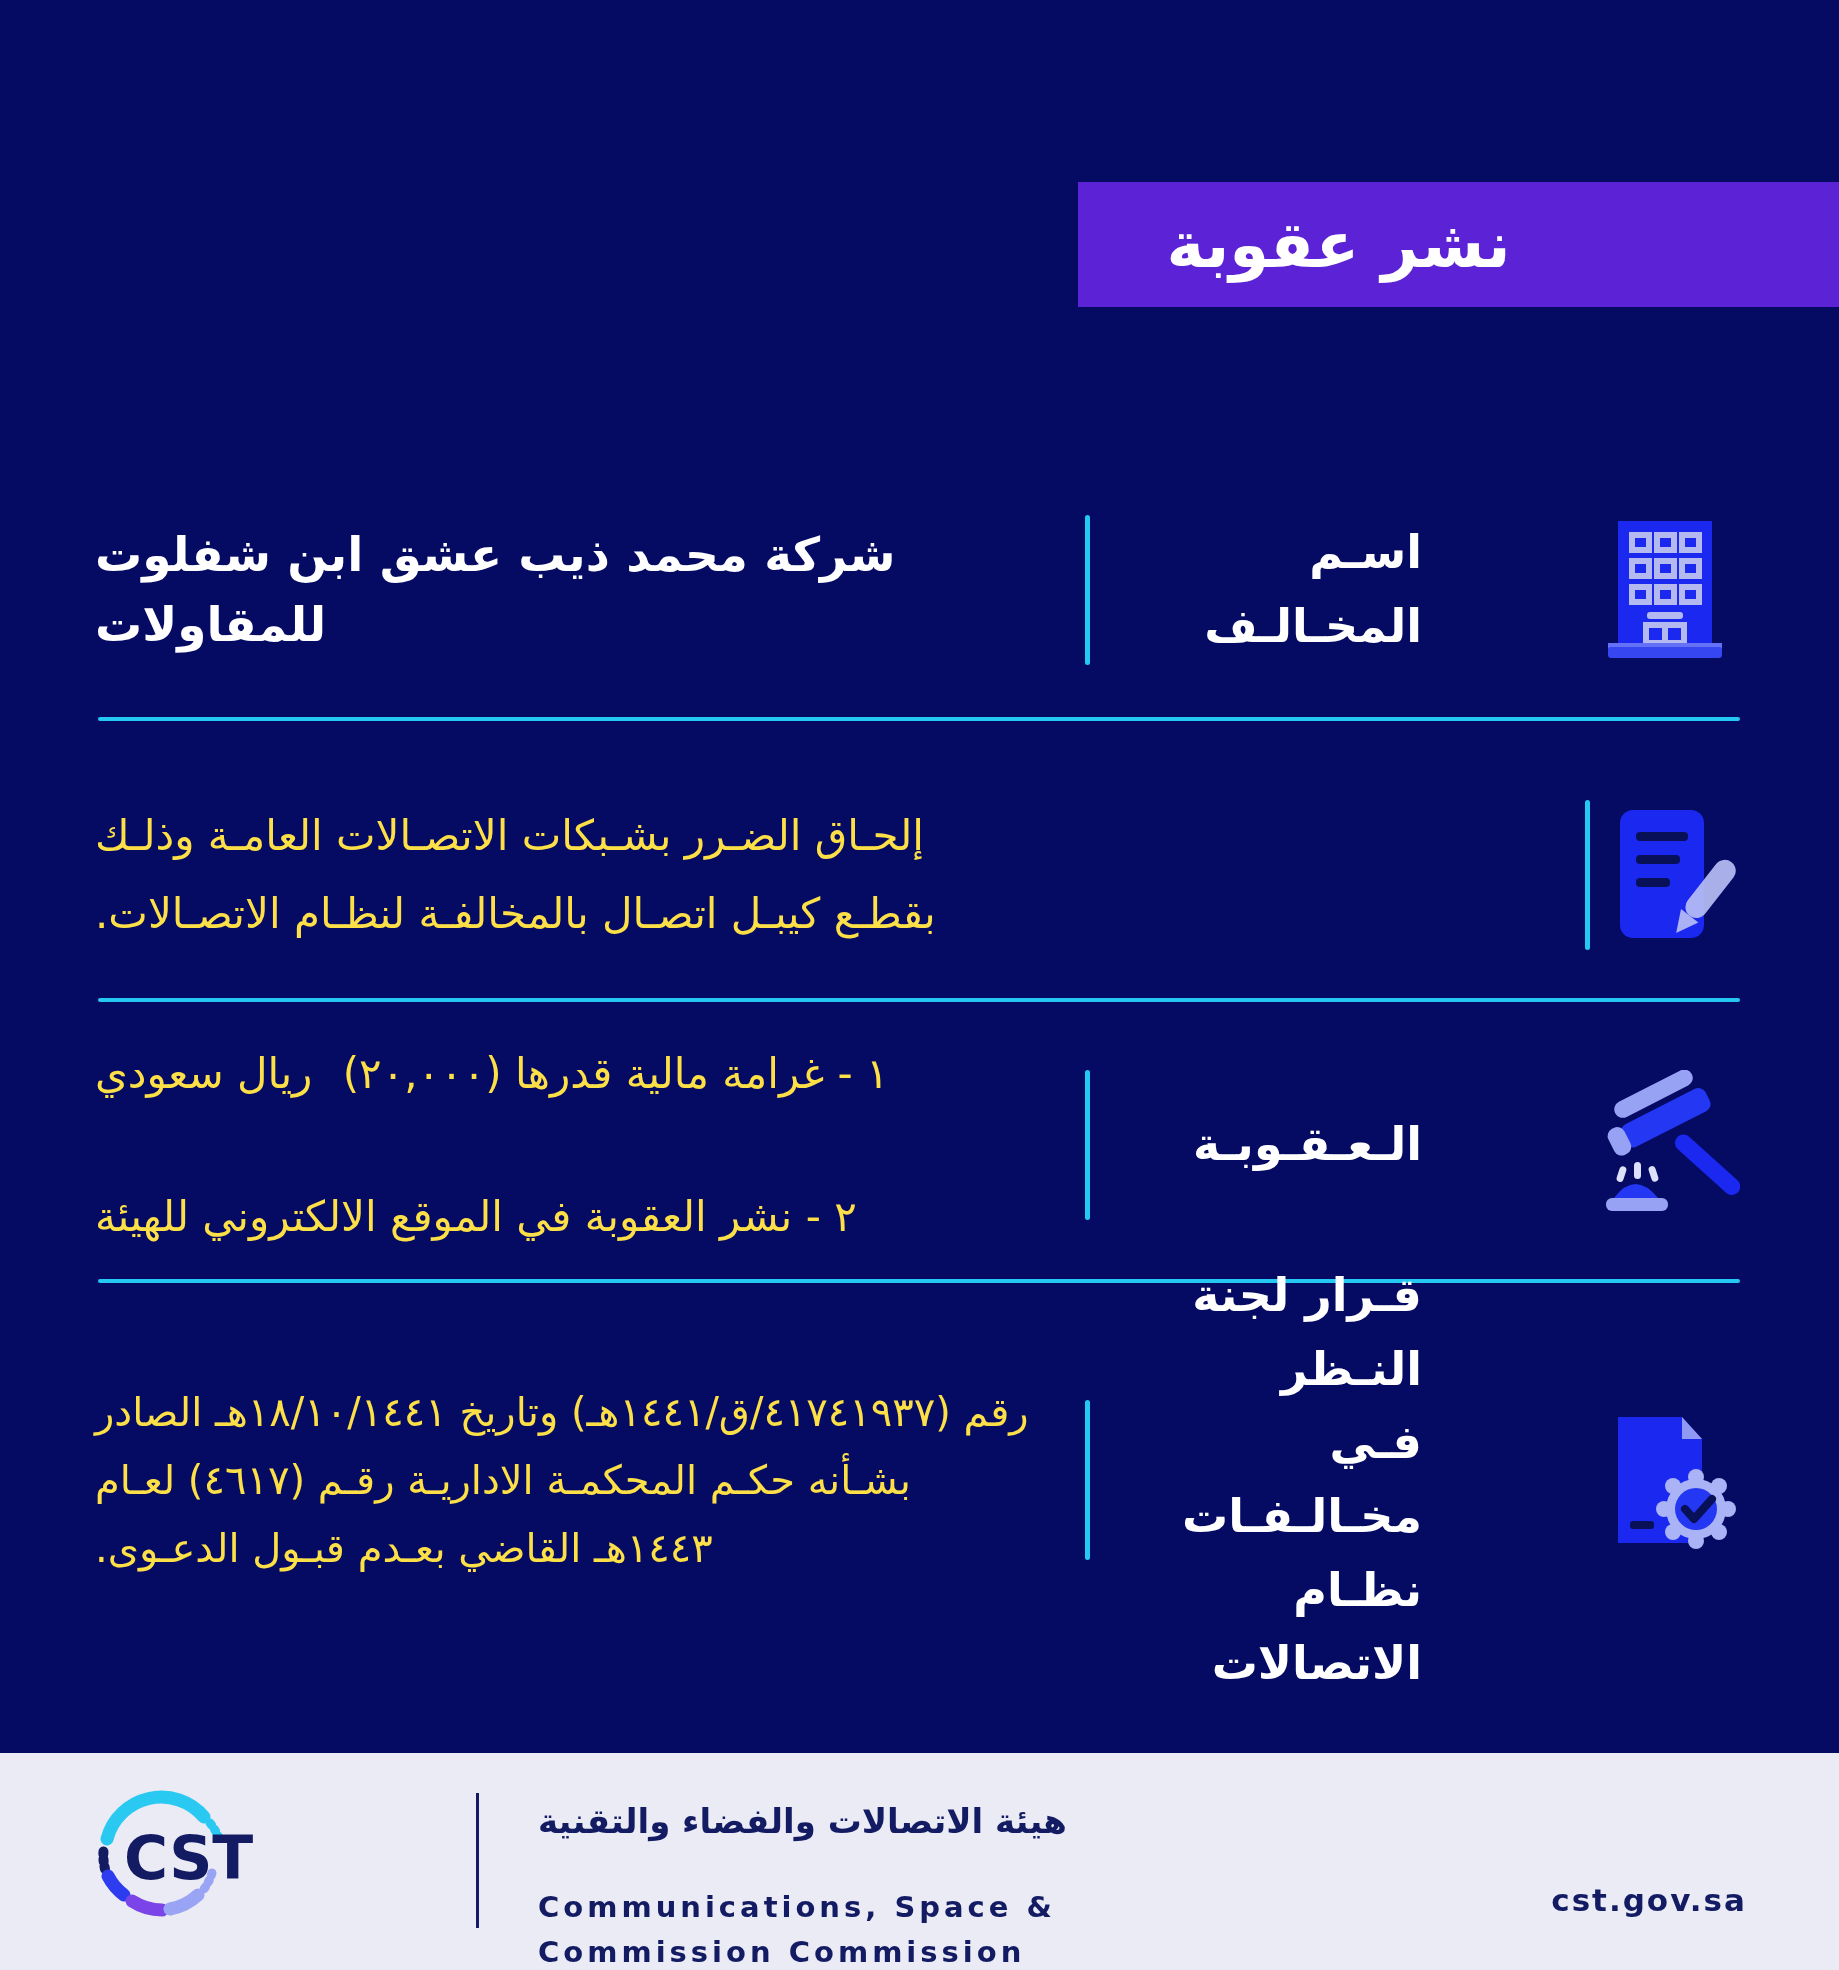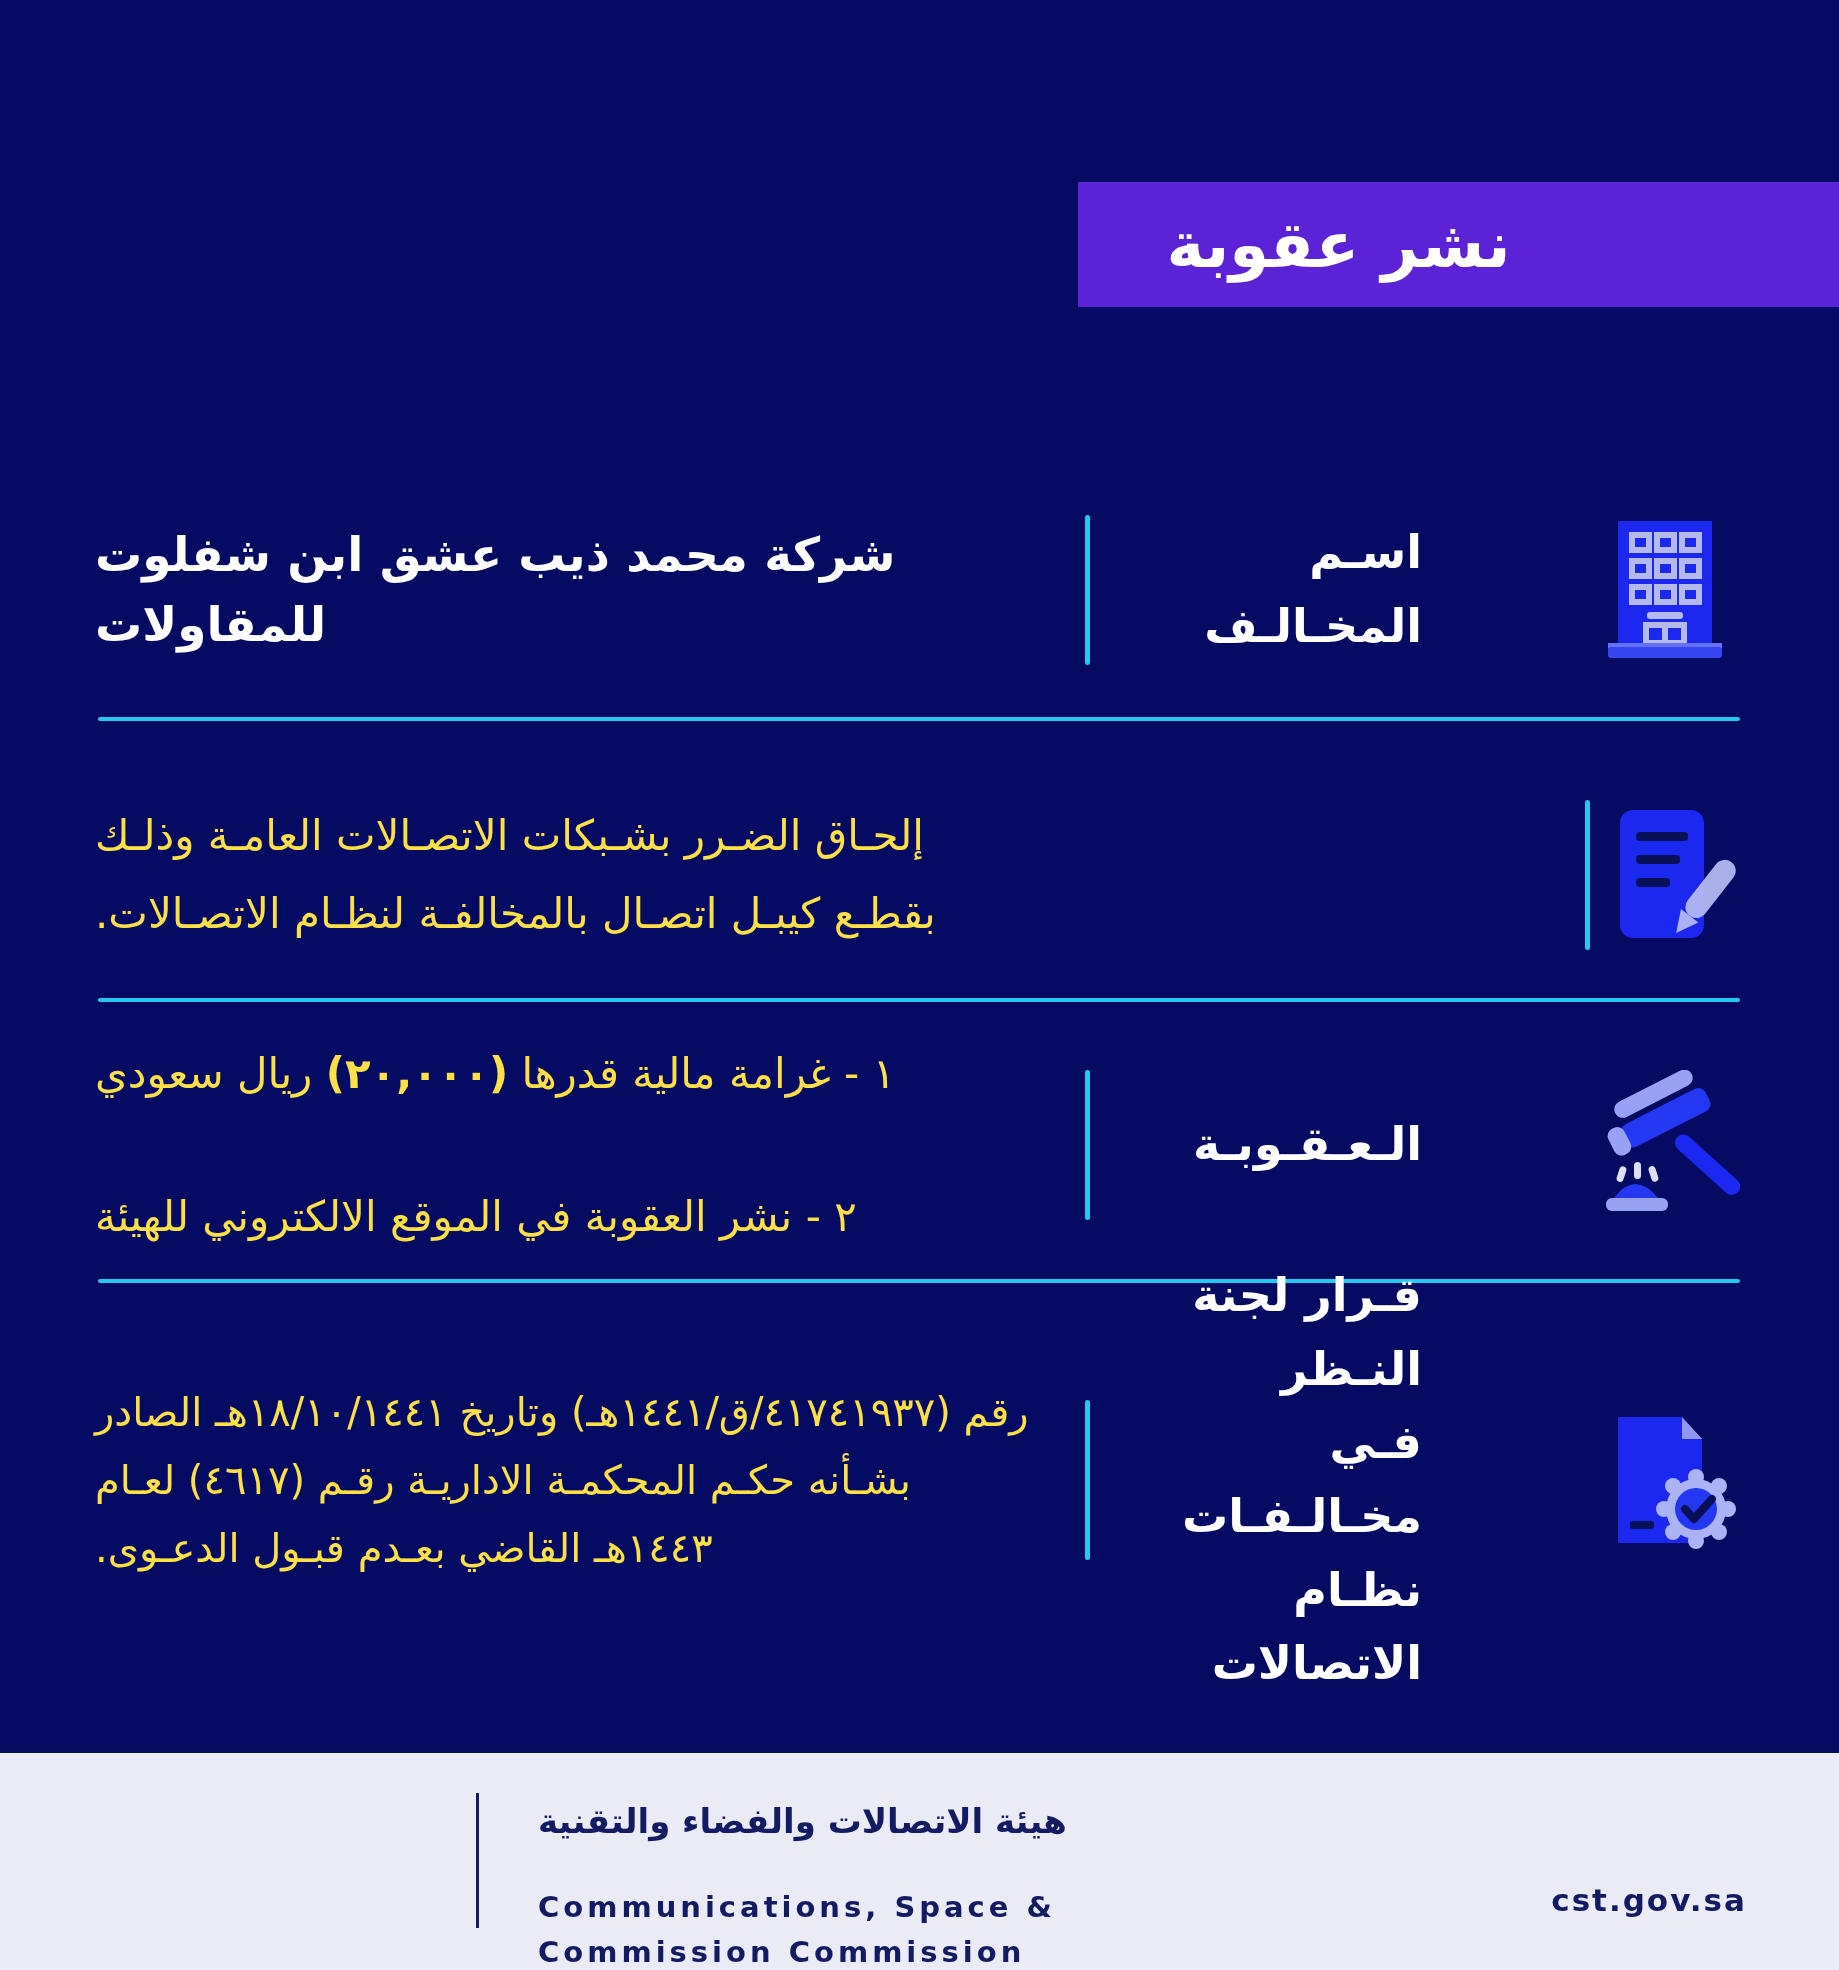--- a/index.html
+++ b/index.html
@@ -21,21 +21,21 @@
   .label-box{width:500px;flex:0 0 auto;box-sizing:border-box;padding-right:168px;
              color:#ffffff;font-size:46px;font-weight:700;text-align:right;white-space:pre-line;line-height:1.6;}
   .vline{width:5px;flex:0 0 auto;background:#24c8f2;border-radius:3px;}
   .vh-150{height:150px;} .vh-160{height:160px;}
   .content-box{flex:1 1 auto;box-sizing:border-box;padding:0 45px 0 95px;color:#fde047;
                font-size:42px;line-height:1.85;text-align:left;white-space:pre-line;}
   .content-name{font-weight:700;font-size:47px;line-height:1.5;color:#ffffff;white-space:pre-line;}
   .content-penalty{line-height:1.7;}
   .content-penalty .pen-line{display:block;}
   .content-decision{font-size:40px;line-height:1.7;}
-  .amount-bold{font-weight:700;}
+  .amount-bold{font-weight:400;margin-left:17px;}
 
   .hdivider{position:absolute;left:98px;width:1642px;height:4px;background:#24c8f2;border-radius:2px;}
   .hd-1{top:717px;} .hd-2{top:998px;} .hd-3{top:1279px;}
 
   
   .footer{position:absolute;left:0;right:0;bottom:0;height:217px;background:#ebebf5;direction:ltr;}
   .footer-logo{position:absolute;left:82px;top:24px;}
   .footer-vline{position:absolute;left:476px;top:40px;width:3px;height:135px;background:#131b63;}
   .footer-org{position:absolute;left:538px;top:48px;color:#131b63;}
   .org-ar{font-size:34px;font-weight:700;direction:rtl;text-align:right;margin-bottom:8px;}
@@ -159,20 +159,34 @@
     <div class="label-box">قـرار لجنة النـظر
 فـي مخـالـفـات
 نظـام الاتصالات</div>
     <div class="vline vh-160"></div>
     <div class="content-box content-decision">رقم (٤١٧٤١٩٣٧/ق/١٤٤١هـ) وتاريخ ١٨/١٠/١٤٤١هـ الصادر
 بشـأنه حكـم المحكمـة الاداريـة رقـم (٤٦١٧) لعـام
 ١٤٤٣هـ القاضي بعـدم قبـول الدعـوى.</div>
   </div>
 
   <div class="footer">
+    <div class="footer-logo">
+      <svg width="300" height="170" viewBox="0 0 300 170">
+        <g fill="none" stroke-linecap="round">
+          <path d="M25 62 A56 56 0 0 1 122 40" stroke="#29c9f2" stroke-width="13"></path>
+          <path d="M128 46 A56 56 0 0 1 138 64" stroke="#29c9f2" stroke-width="9" stroke-dasharray="2.5 5"></path>
+          <path d="M23 92 A56 56 0 0 1 22 70" stroke="#131b63" stroke-width="10" stroke-dasharray="2.5 5"></path>
+          <path d="M42 118 A56 56 0 0 1 26 99" stroke="#2e3cf0" stroke-width="13"></path>
+          <path d="M80 133 A56 56 0 0 1 50 124" stroke="#7a44e8" stroke-width="13"></path>
+          <path d="M116 118 A56 56 0 0 1 88 132" stroke="#9aa4f4" stroke-width="13"></path>
+          <path d="M130 96 A56 56 0 0 1 122 112" stroke="#9aa4f4" stroke-width="9" stroke-dasharray="2.5 5"></path>
+        </g>
+        <text x="42" y="102" font-size="60" font-weight="800" fill="#131b63" font-family="DejaVu Sans, Liberation Sans, sans-serif" letter-spacing="0"><tspan>CST</tspan></text>
+      </svg>
+    </div>
     <div class="footer-vline"></div>
     <div class="footer-org">
       <div class="org-ar">هيئة الاتصالات والفضاء والتقنية</div>
       <div class="org-en">
         <div>Communications, Space &amp;</div>
         <div>Commission Commission</div>
       </div>
     </div>
     <div class="footer-site">cst.gov.sa</div>
   </div>

